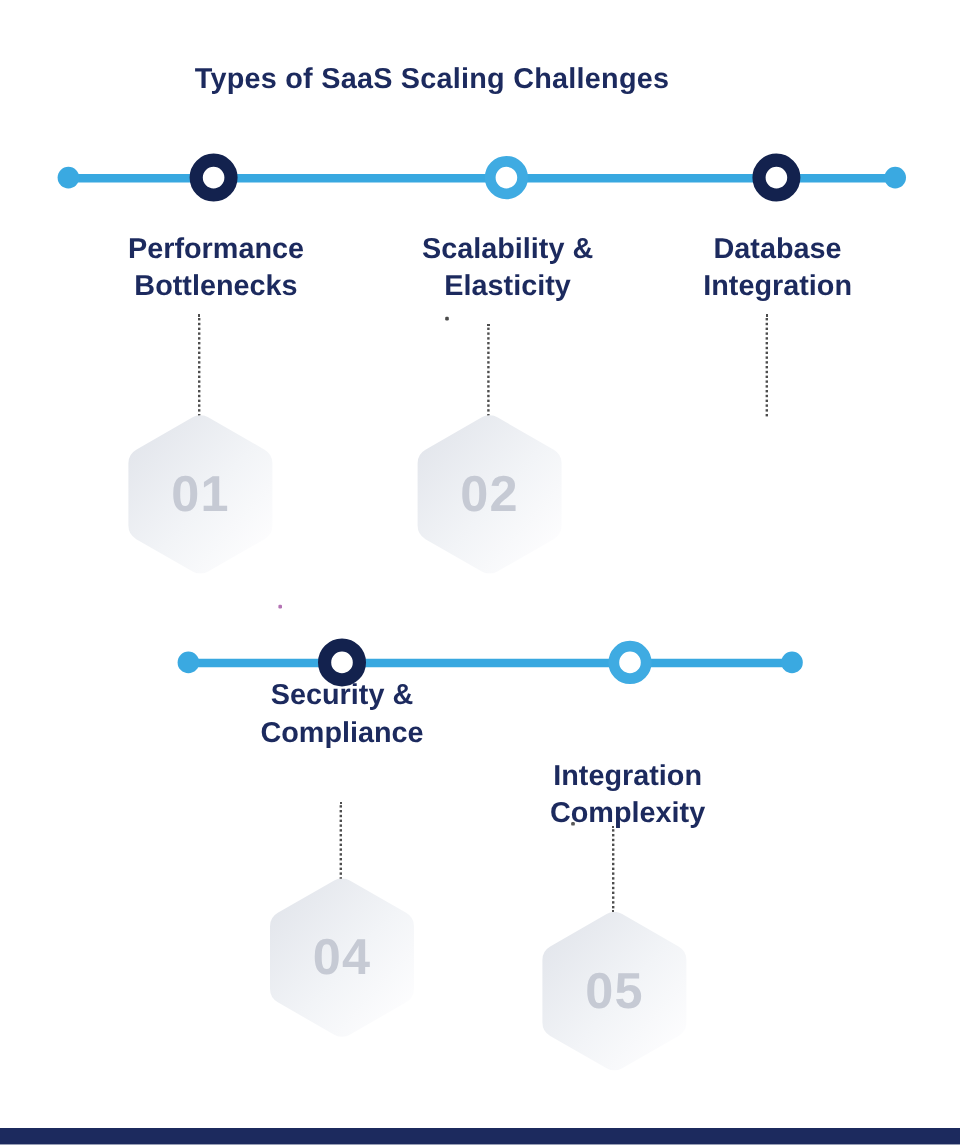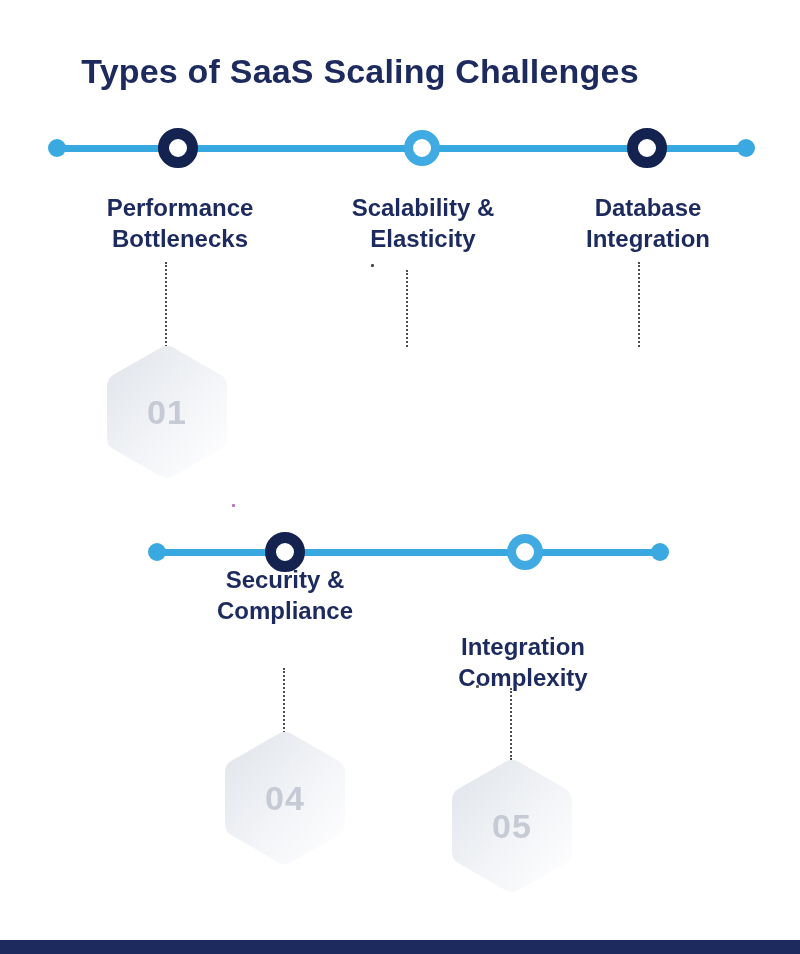--- a/index.html
+++ b/index.html
@@ -8,21 +8,21 @@
     width:800px;height:954px;
     margin:0 auto;
     background:#ffffff;
     overflow:hidden;
     font-family:"Liberation Sans", sans-serif;
   }
   
   .title{
     position:absolute;left:0;top:52px;width:720px;
     text-align:center;
-    font-size:34px;font-weight:bold;
+    font-size:24px;font-weight:bold;
     color:#1c2a5e;letter-spacing:.2px;
   }
   
   .tl-line{
     position:absolute;height:7px;border-radius:3px;
     background:#38a8e0;
   }
   .tl-line.row1{left:57px;top:145px;width:690px;}
   .tl-line.row2{left:150px;top:549px;width:513px;}
   .end-dot{
@@ -68,21 +68,21 @@
   .hex{position:absolute;width:122px;height:132px;}
   .h1{left:106px;top:346px;}
   .h2{left:347px;top:346px;}
   .h3{left:579px;top:346px;}
   .h4{left:224px;top:732px;}
   .h5{left:451px;top:760px;}
   .hex svg{position:absolute;left:0;top:0;}
   .hex .num{
     position:absolute;left:0;top:0;width:122px;height:132px;
     display:flex;align-items:center;justify-content:center;
-    font-size:34px;font-weight:bold;color:#c6cad4;letter-spacing:1px;
+    font-size:42px;font-weight:bold;color:#c6cad4;letter-spacing:1px;
   }
   
   .speck{position:absolute;width:3px;height:3px;border-radius:1px;}
   .s1{left:371px;top:264px;background:#4a4a4a;}
   .s2{left:232px;top:504px;background:#b473b4;}
   .s3{left:476px;top:685px;background:#5a5a5a;}
   
   .bottom-bar{
     position:absolute;left:0;bottom:0;width:800px;height:14px;
     background:#1c2a5e;
@@ -121,20 +121,26 @@
         <linearGradient id="hexg" x1="0" y1="0" x2="1" y2="1">
           <stop offset="0%" stop-color="#e3e6ec"></stop>
           <stop offset="55%" stop-color="#f2f4f7"></stop>
           <stop offset="100%" stop-color="#fdfdfe"></stop>
         </linearGradient>
       </defs>
       <polygon points="61,13 108,40 108,92 61,119 14,92 14,40" fill="url(#hexg)" stroke="url(#hexg)" stroke-width="26" stroke-linejoin="round"></polygon>
     </svg>
     <span class="num">01</span>
   </div>
+  <div class="hex h2">
+    <svg width="122" height="132" viewBox="0 0 122 132">
+      <polygon points="61,13 108,40 108,92 61,119 14,92 14,40" fill="url(#hexg)" stroke="url(#hexg)" stroke-width="26" stroke-linejoin="round"></polygon>
+    </svg>
+    <span class="num">02</span>
+  </div>
 
   <div>
     <div class="tl-line row2"></div>
     <div class="end-dot d2a"></div>
     <div class="end-dot d2b"></div>
     <div class="ring navy r2a"></div>
     <div class="ring blue r2b"></div>
   </div>
 
   <div class="chal-label l4">Security &amp;

